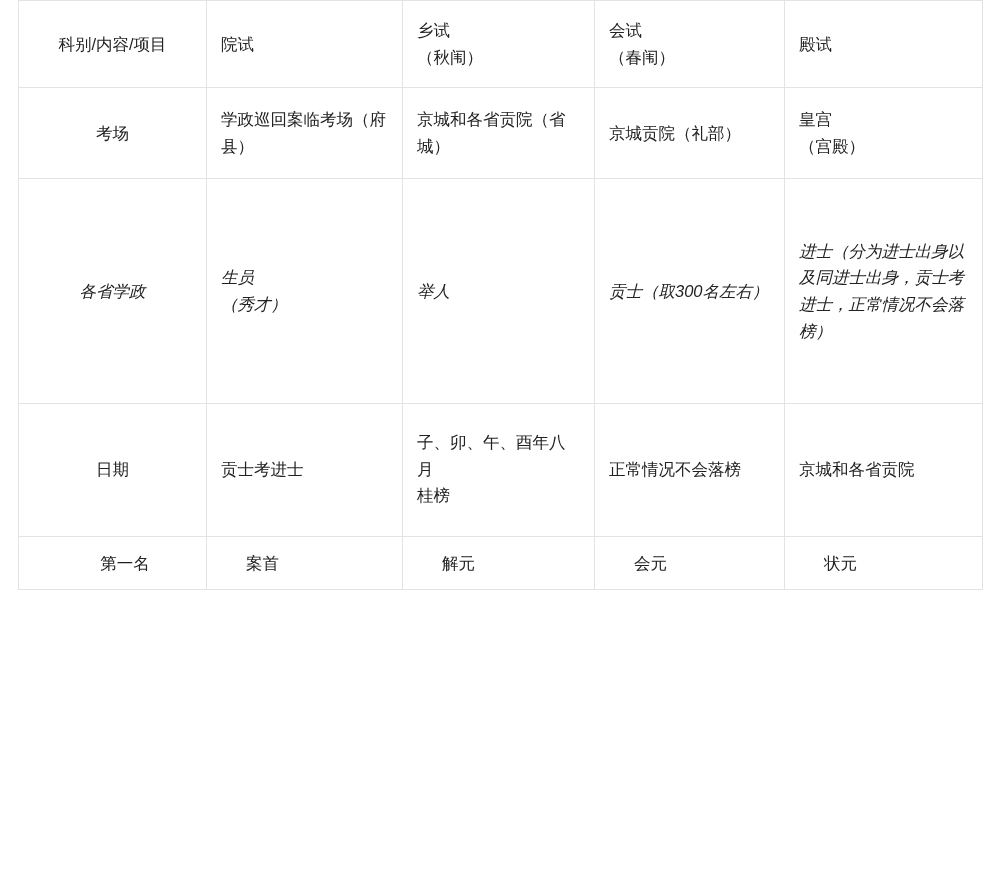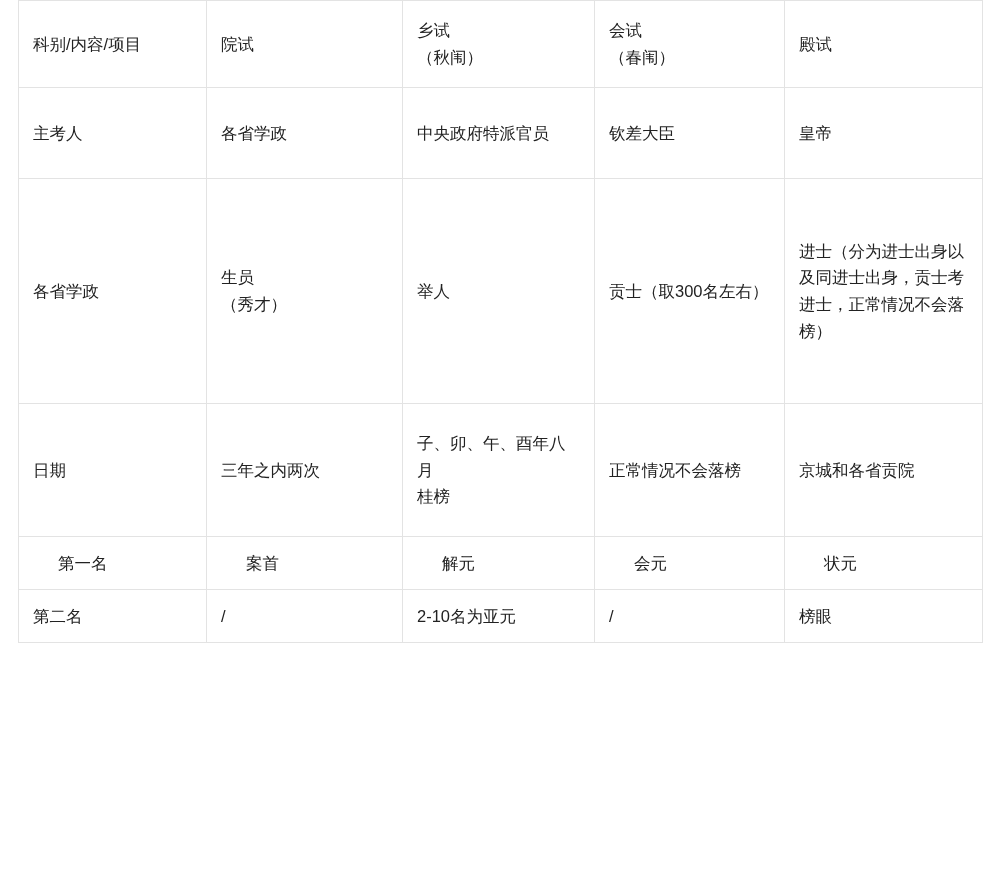--- a/index.html
+++ b/index.html
@@ -37,28 +37,29 @@
     vertical-align: middle;
     line-height: 1.62;
     color: #222222;
     word-break: break-all;
     white-space: pre-line;
   }
   tr.r-head td { height: 62px; }
   tr.r-venue td { height: 66px; }
   tr.r-examiner td { height: 66px; }
   tr.r-participant td { height: 66px; }
-  tr.r-winner td { height: 200px; }
-  tr.r-date td { height: 108px; }
+  tr.r-winner td { height: 200px; font-style: italic; }
+  tr.r-date td { height: 108px; font-family: Liberation Serif, serif; }
   tr.r-first td { height: 28px; padding-left: 39px; }
   tr.r-second td { height: 28px; }
   tr.r-third td { height: 28px; }
 
   .label-cell {
     color: #222222;
+    text-align: center;
   }
 </style>
 </head>
 <body>
 
 <div class="table-wrap">
   <table class="exam-table">
     <colgroup>
       <col class="c0">
         <col class="c1">
@@ -70,59 +71,53 @@
       <tr class="r-head">
         <td class="label-cell">科别/内容/项目</td>
         <td>院试</td>
         <td>乡试
 （秋闱）</td>
         <td>会试
 （春闱）</td>
         <td>殿试</td>
       </tr>
 
+      <tr class="r-venue">
+        <td class="label-cell">考场</td>
+        <td>学政巡回案临考场（府县）</td>
+        <td>京城和各省贡院（省城）</td>
+        <td>京城贡院（礼部）</td>
+        <td>皇宫
+（宫殿）</td>
+      </tr>
 
-      <tr class="r-examiner">
-        <td class="label-cell">主考人</td>
-        <td>各省学政</td>
-        <td>中央政府特派官员</td>
-        <td>钦差大臣</td>
-        <td>皇帝</td>
-      </tr>
 
 
       <tr class="r-winner">
         <td class="label-cell">各省学政</td>
         <td>生员
 （秀才）</td>
         <td>举人</td>
         <td>贡士（取300名左右）</td>
         <td>进士（分为进士出身以及同进士出身，贡士考进士，正常情况不会落榜）</td>
       </tr>
 
       <tr class="r-date">
         <td class="label-cell">日期</td>
-        <td>三年之内两次</td>
+        <td>贡士考进士</td>
         <td>子、卯、午、酉年八月
 桂榜</td>
         <td>正常情况不会落榜</td>
         <td>京城和各省贡院</td>
       </tr>
 
       <tr class="r-first">
         <td class="label-cell">第一名</td>
         <td>案首</td>
         <td>解元</td>
         <td>会元</td>
         <td>状元</td>
       </tr>
 
-      <tr class="r-second">
-        <td class="label-cell">第二名</td>
-        <td>/</td>
-        <td>2-10名为亚元</td>
-        <td>/</td>
-        <td>榜眼</td>
-      </tr>
 
     </tbody>
   </table>
 </div>
 
 </body></html>

